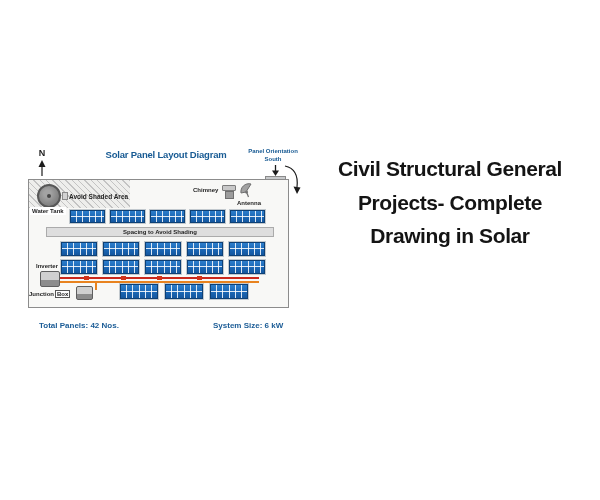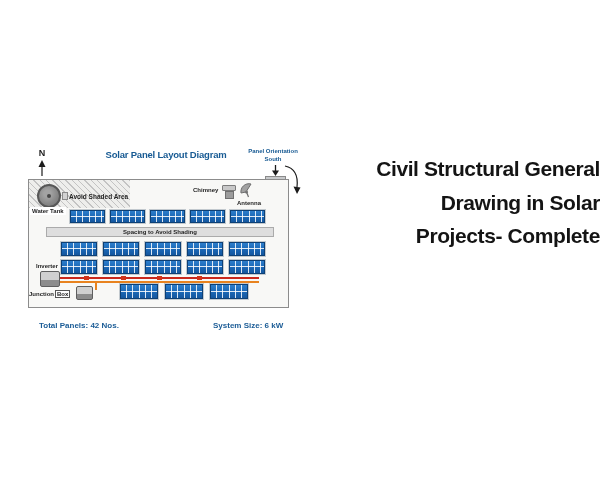--- a/index.html
+++ b/index.html
@@ -1,21 +1,21 @@
 <!DOCTYPE html>
 <html><head>
 <meta charset="utf-8">
 <style>
   html,body{margin:0;padding:0;background:#ffffff;}
   body{width:600px;height:500px;position:relative;overflow:hidden;
        font-family:"Liberation Sans", sans-serif;}
   .abs{position:absolute;}
 
   
-  .headline{left:300px;top:152px;width:300px;text-align:right;
+  .headline{left:300px;top:152px;width:300px;text-align:center;
     font-size:21px;font-weight:bold;line-height:33.5px;color:#141414;
     letter-spacing:-0.4px;}
 
   
   .diag-title{left:96px;top:149px;width:140px;text-align:center;
     font-size:9.5px;font-weight:bold;color:#175a93;letter-spacing:-0.2px;}
   .compass-n{left:36px;top:148px;width:12px;text-align:center;
     font-size:9px;font-weight:bold;color:#1b1b1b;}
   .orient-label{left:240px;top:148px;width:66px;text-align:center;
     font-size:6px;font-weight:bold;color:#175a93;line-height:7.5px;}
@@ -68,22 +68,22 @@
     background:#c7c9cb;border:1px solid #8a8a8a;box-sizing:border-box;}
   .orient-panel-inner{left:2px;top:3px;width:14px;height:14px;
     background:#97999b;border:1px solid #707070;box-sizing:border-box;}
   svg{display:block;}
 </style>
 </head>
 <body>
 
 <div class="abs headline">
   <div>Civil Structural General</div>
+  <div>Projects- Complete</div>
   <div>Drawing in Solar</div>
-  <div>Projects- Complete</div>
 </div>
 
 <div class="abs compass-n">N</div>
 <svg class="abs" style="left:37px;top:160px" width="10" height="17" viewBox="0 0 10 17">
   <line x1="5" y1="16" x2="5" y2="4" stroke="#1b1b1b" stroke-width="1.2"></line>
   <polygon points="5,0 1.5,7 8.5,7" fill="#1b1b1b"></polygon>
 </svg>
 
 <div class="abs diag-title">Solar Panel Layout Diagram</div>
 

